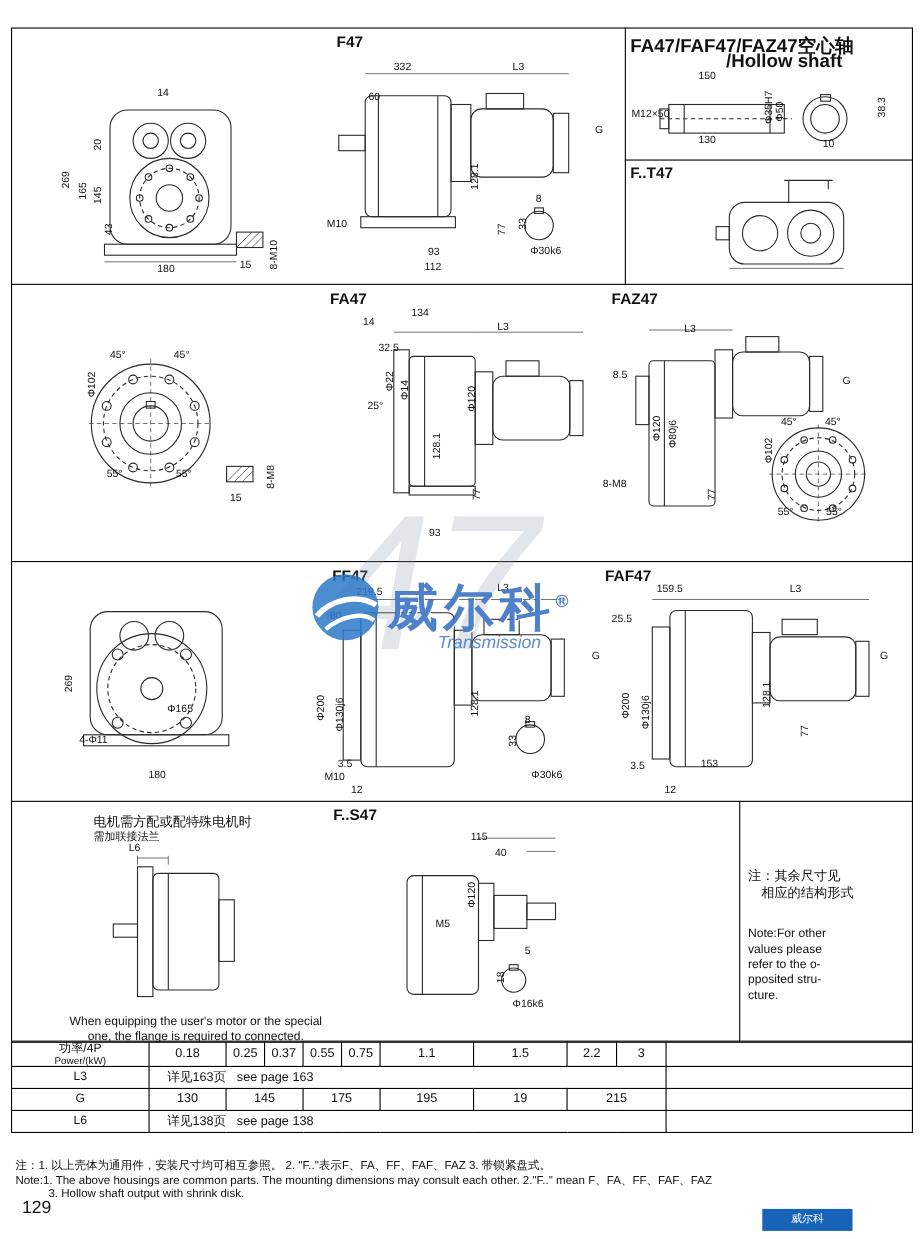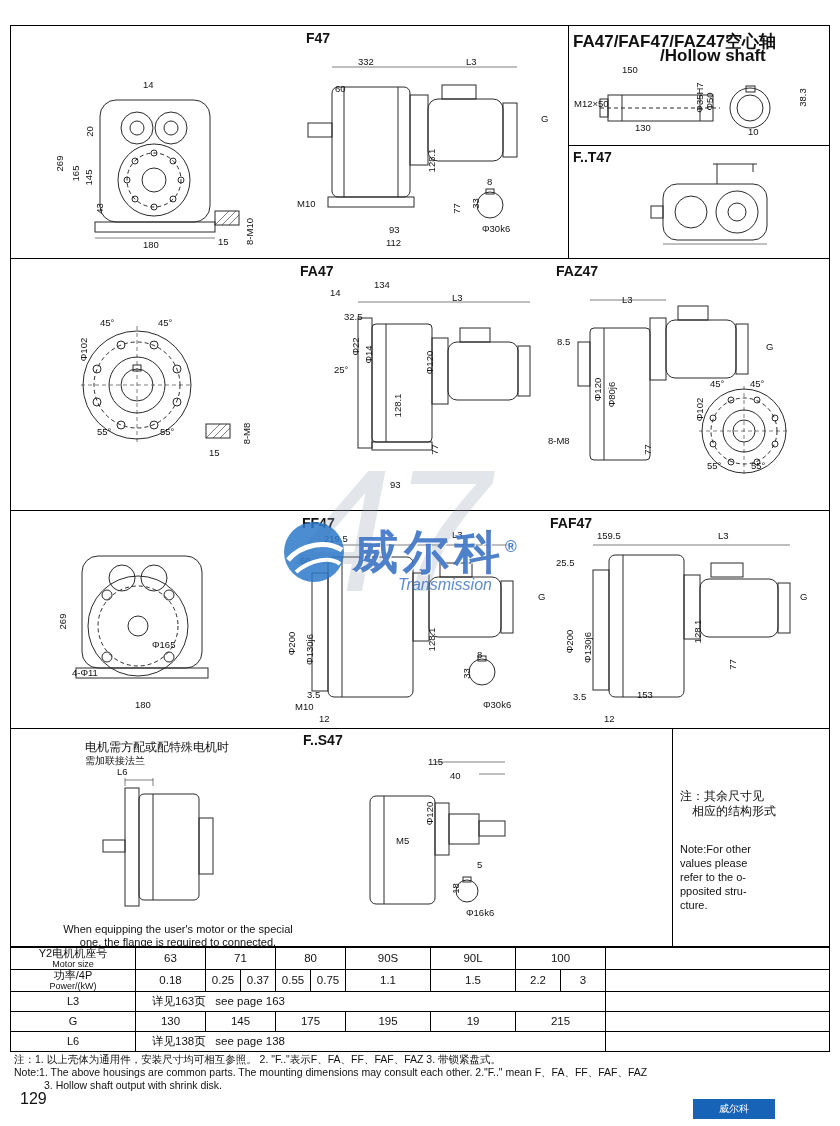--- a/index.html
+++ b/index.html
@@ -116,21 +116,21 @@
 <svg class="draw" style="left:600px;top:80px" width="220" height="60" viewBox="0 0 220 60">
   <rect x="8" y="15" width="105" height="26"></rect>
   <line class="dash" x1="0" y1="28" x2="120" y2="28"></line>
   <rect x="0" y="19" width="8" height="18"></rect>
   <line x1="22" y1="15" x2="22" y2="41"></line>
     <line x1="100" y1="15" x2="100" y2="41"></line>
   <circle cx="150" cy="28" r="20"></circle>
     <circle cx="150" cy="28" r="13"></circle>
   <rect x="146" y="6" width="9" height="6"></rect>
 </svg>
-<span class="dim" style="left:622px;top:64px">150</span>
+<span class="dim" style="left:635px;top:64px">150</span>
 <span class="dim" style="left:574px;top:98px">M12×50</span>
 <span class="dim" style="left:635px;top:122px">130</span>
 <span class="dim rot" style="left:684px;top:92px">Φ35H7</span>
 <span class="dim rot" style="left:700px;top:96px">Φ50</span>
 <span class="dim rot" style="left:793px;top:92px">38.3</span>
 <span class="dim" style="left:748px;top:126px">10</span>
 
 <svg class="draw" style="left:635px;top:160px" width="165" height="92" viewBox="0 0 165 92">
   <line x1="78" y1="4" x2="122" y2="4"></line>
     <line x1="82" y1="4" x2="82" y2="24"></line>
@@ -357,33 +357,20 @@
       <col style="width:35px">
     <col style="width:35px">
       <col style="width:35px">
       <col style="width:85px">
       <col style="width:85px">
     <col style="width:45px">
       <col style="width:45px">
       <col>
   </colgroup>
   <tbody>
-      <tr>
-    <td class="lbl">
-      <div>Y2电机机座号</div>
-      <div class="sub">Motor size</div>
-    </td>
-    <td>63</td>
-    <td colspan="2">71</td>
-    <td colspan="2">80</td>
-    <td>90S</td>
-    <td>90L</td>
-    <td colspan="2">100</td>
-    <td></td>
-  </tr>
   <tr>
     <td class="lbl">
       <div>功率/4P</div>
       <div class="sub">Power/(kW)</div>
     </td>
     <td>0.18</td>
     <td>0.25</td>
     <td>0.37</td>
     <td>0.55</td>
     <td>0.75</td>

